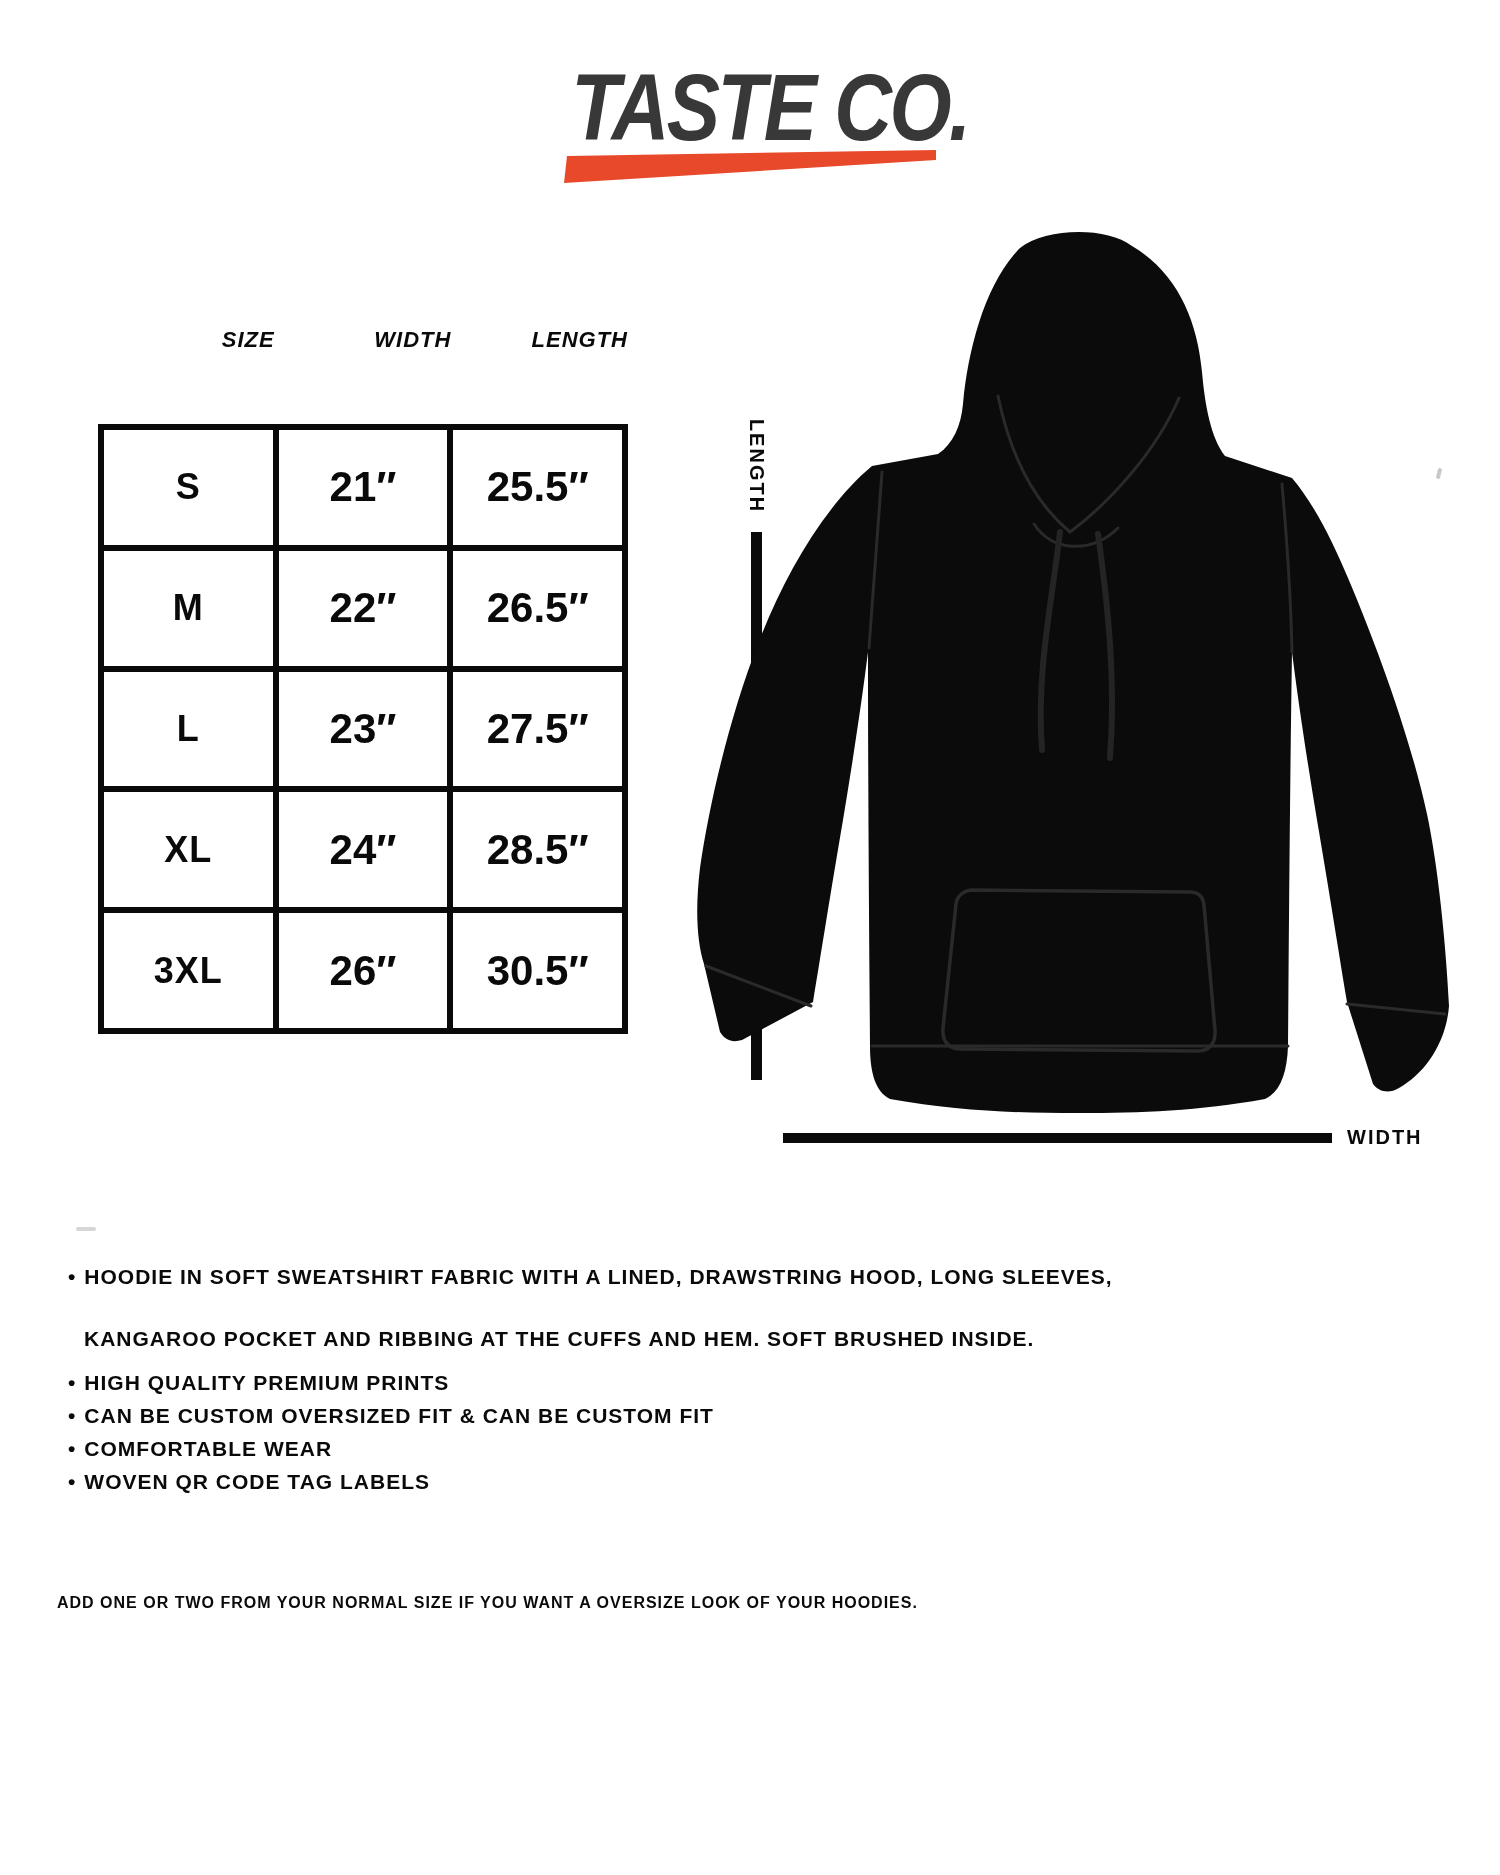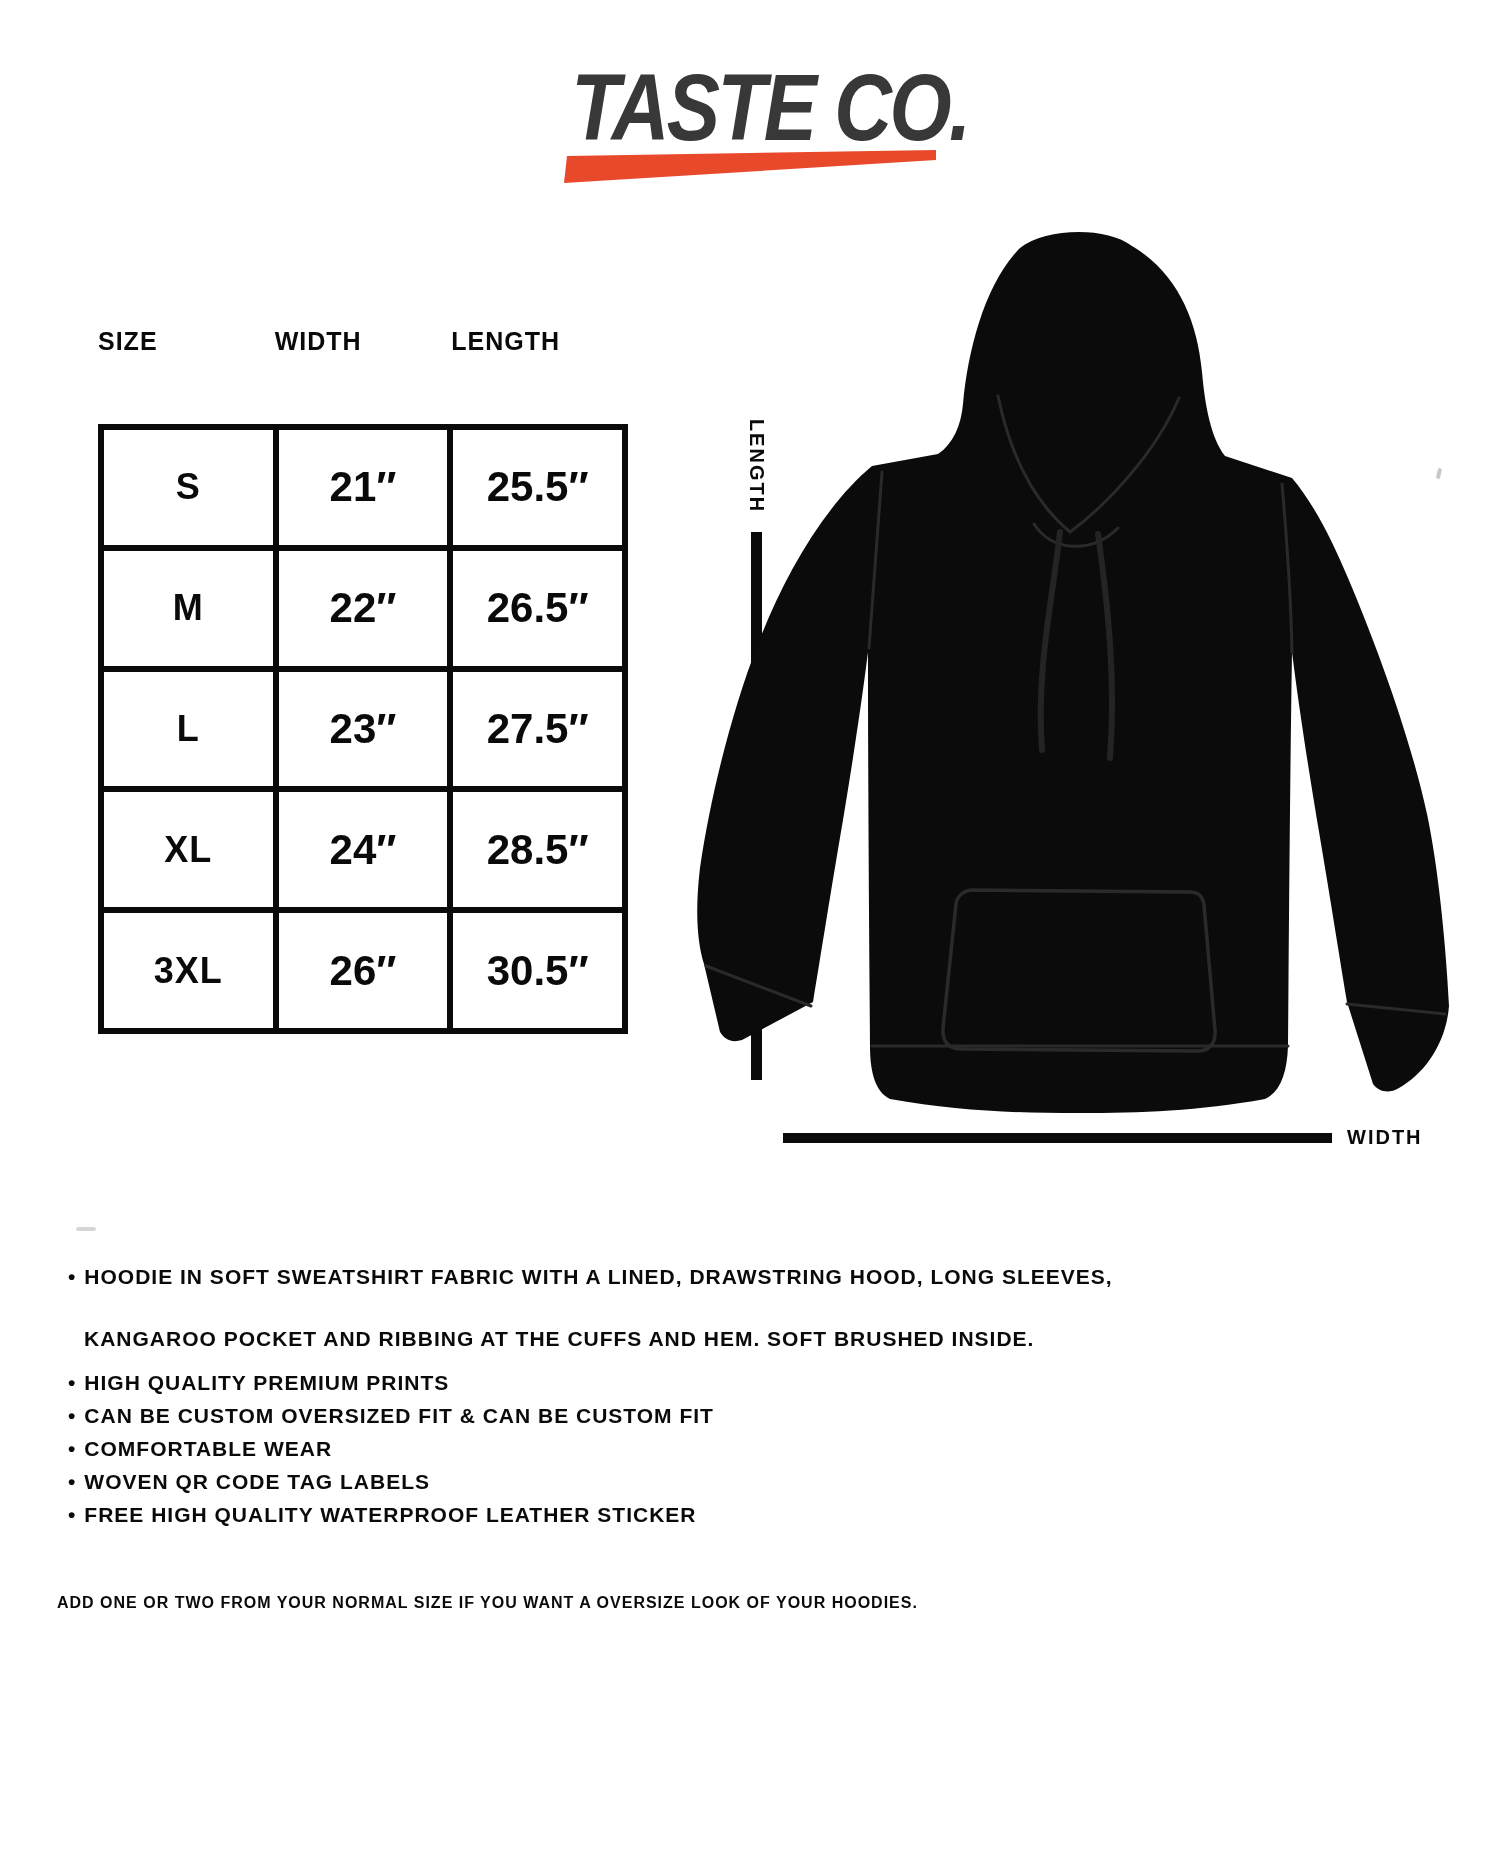--- a/index.html
+++ b/index.html
@@ -13,21 +13,21 @@
     font-size:94px;line-height:100px;font-weight:bold;font-style:italic;
     letter-spacing:-3px;color:#383838;text-align:center;
     transform:scaleX(.85);transform-origin:center;white-space:nowrap;
   }
   .logo-swoosh{position:absolute;left:560px;top:148px;width:380px;height:36px;}
   
   .chart-headers{
     position:absolute;left:98px;top:327px;width:530px;display:flex;
   }
   .chart-headers span{
-    flex:1;text-align:left;font-weight:bold;font-size:25px;letter-spacing:1px;color:#0a0a0a;
+    flex:1;text-align:right;font-weight:bold;font-size:22px;letter-spacing:1px;color:#0a0a0a;font-style:italic;
   }
   table.size-table{
     position:absolute;left:98px;top:424px;width:530px;height:610px;
     border-collapse:collapse;table-layout:fixed;background:#ffffff;
   }
   table.size-table td{
     border:6px solid #0a0a0a;text-align:center;vertical-align:middle;
     font-weight:bold;color:#0a0a0a;padding:0;
   }
   td.size-cell{font-size:36px;letter-spacing:1px;}
@@ -170,21 +170,20 @@
   <div class="desc-intro">
     <div class="line1"><span class="blt">•</span><span>HOODIE IN SOFT SWEATSHIRT FABRIC WITH A LINED, DRAWSTRING HOOD, LONG SLEEVES,</span></div>
     <div class="line2">KANGAROO POCKET AND RIBBING AT THE CUFFS AND HEM. SOFT BRUSHED INSIDE.</div>
   </div>
 
   <div class="features">
     <div><span class="blt">•</span><span>HIGH QUALITY PREMIUM PRINTS</span></div>
     <div><span class="blt">•</span><span>CAN BE CUSTOM OVERSIZED FIT &amp; CAN BE CUSTOM FIT</span></div>
     <div><span class="blt">•</span><span>COMFORTABLE WEAR</span></div>
     <div><span class="blt">•</span><span>WOVEN QR CODE TAG LABELS</span></div>
-    <div><span class="blt">•</span><span>FREE HIGH QUALITY WATERPROOF LEATHER STICKER</span></div>
   </div>
 
   <div class="note">ADD ONE OR TWO FROM YOUR NORMAL SIZE IF YOU WANT A OVERSIZE LOOK OF YOUR HOODIES.</div>
 
   <div class="artifact-1"></div>
   <div class="artifact-2"></div>
 
 </div>
 
 </body></html>

